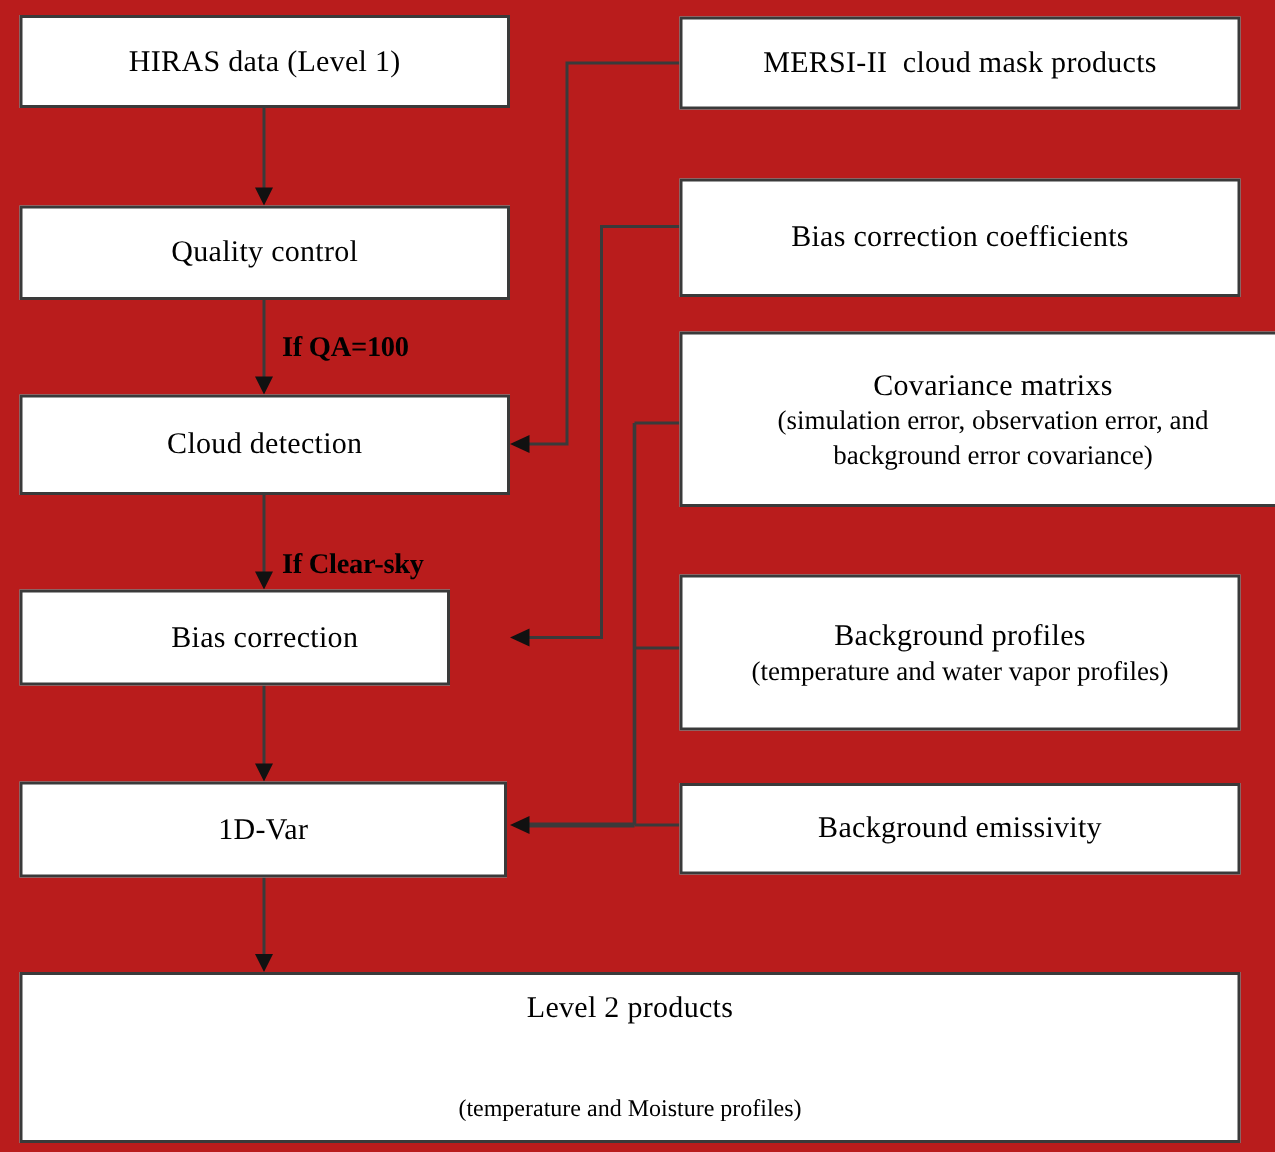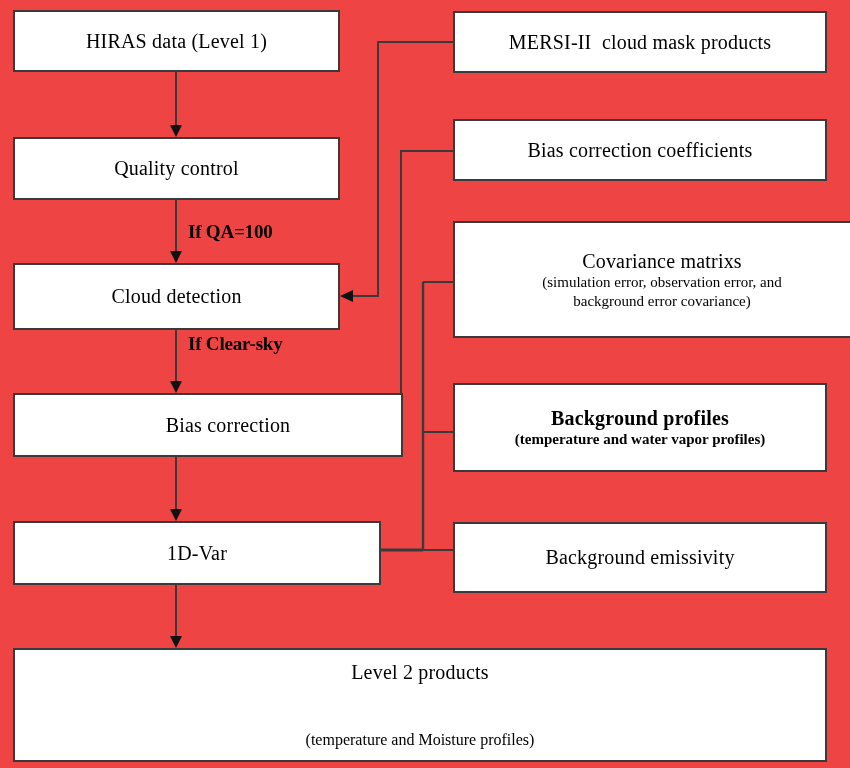--- a/index.html
+++ b/index.html
@@ -5,21 +5,21 @@
   html, body {
     margin: 0;
     padding: 0;
     background: #ffffff;
     font-family: "Liberation Serif", "DejaVu Serif", serif;
   }
   .canvas {
     position: relative;
     width: 850px;
     height: 768px;
-    background: #ef4444;
+    background: #b91c1c;
     overflow: hidden;
   }
   .edges {
     position: absolute;
     left: 0;
     top: 0;
     width: 850px;
     height: 768px;
     pointer-events: none;
   }
@@ -35,21 +35,21 @@
     text-align: center;
     color: #000000;
   }
   .node .label {
     font-size: 20px;
     line-height: 1.22;
     white-space: pre;
     letter-spacing: 0.2px;
   }
   .node .sublabel {
-    font-size: 15px;
+    font-size: 18px;
     line-height: 1.25;
     white-space: pre;
   }
   .edge-label {
     position: absolute;
     font-size: 19px;
     font-weight: bold;
     color: #000000;
     letter-spacing: -0.2px;
     white-space: pre;
@@ -96,52 +96,52 @@
   </div>
 
   <div class="node" style="left:13px; top:137px; width:327px; height:63px;">
     <div class="label">Quality control</div>
   </div>
 
   <div class="node" style="left:13px; top:263px; width:327px; height:67px;text-align:center;">
     <div class="label">Cloud detection</div>
   </div>
 
-  <div class="node" style="left:13px; top:393px; width:390px; height:64px;padding-left:40px;">
+  <div class="node" style="left:13px; top:393px; width:287px; height:64px;padding-left:40px;">
     <div class="label">Bias correction</div>
   </div>
 
-  <div class="node" style="left:13px; top:521px; width:368px; height:64px;">
+  <div class="node" style="left:13px; top:521px; width:325px; height:64px;">
     <div class="label">1D-Var</div>
   </div>
 
   <div class="node" style="left:13px; top:648px; width:814px; height:114px;">
     <div class="label">Level 2 products</div>
     <div class="sublabel" style="font-size:16px;margin-top:45px;">(temperature and Moisture profiles)</div>
   </div>
 
   <div class="node" style="left:453px; top:11px; width:374px; height:62px;text-align:center;">
     <div class="label">MERSI-II  cloud mask products</div>
   </div>
 
-  <div class="node" style="left:453px; top:119px; width:374px; height:62px;">
+  <div class="node" style="left:453px; top:119px; width:374px; height:79px;">
     <div class="label">Bias correction coefficients</div>
   </div>
 
   <div class="node" style="left:453px; top:221px; width:418px; height:117px;">
     <div class="label">Covariance matrixs</div>
     <div class="sublabel">(simulation error, observation error, and</div>
     <div class="sublabel">background error covariance)</div>
   </div>
 
-  <div class="node" style="left:453px; top:383px; width:374px; height:89px;font-weight:bold;">
+  <div class="node" style="left:453px; top:383px; width:374px; height:104px;">
     <div class="label">Background profiles</div>
     <div class="sublabel">(temperature and water vapor profiles)</div>
   </div>
 
-  <div class="node" style="left:453px; top:522px; width:374px; height:71px;">
+  <div class="node" style="left:453px; top:522px; width:374px; height:61px;">
     <div class="label">Background emissivity</div>
   </div>
 
   <div class="edge-label" style="left:188px; top:221px;">If QA=100</div>
-  <div class="edge-label" style="left:188px; top:333px;text-align:center;">If Clear-sky</div>
+  <div class="edge-label" style="left:188px; top:366px;text-align:center;">If Clear-sky</div>
 
 </div>
 
 </body></html>

